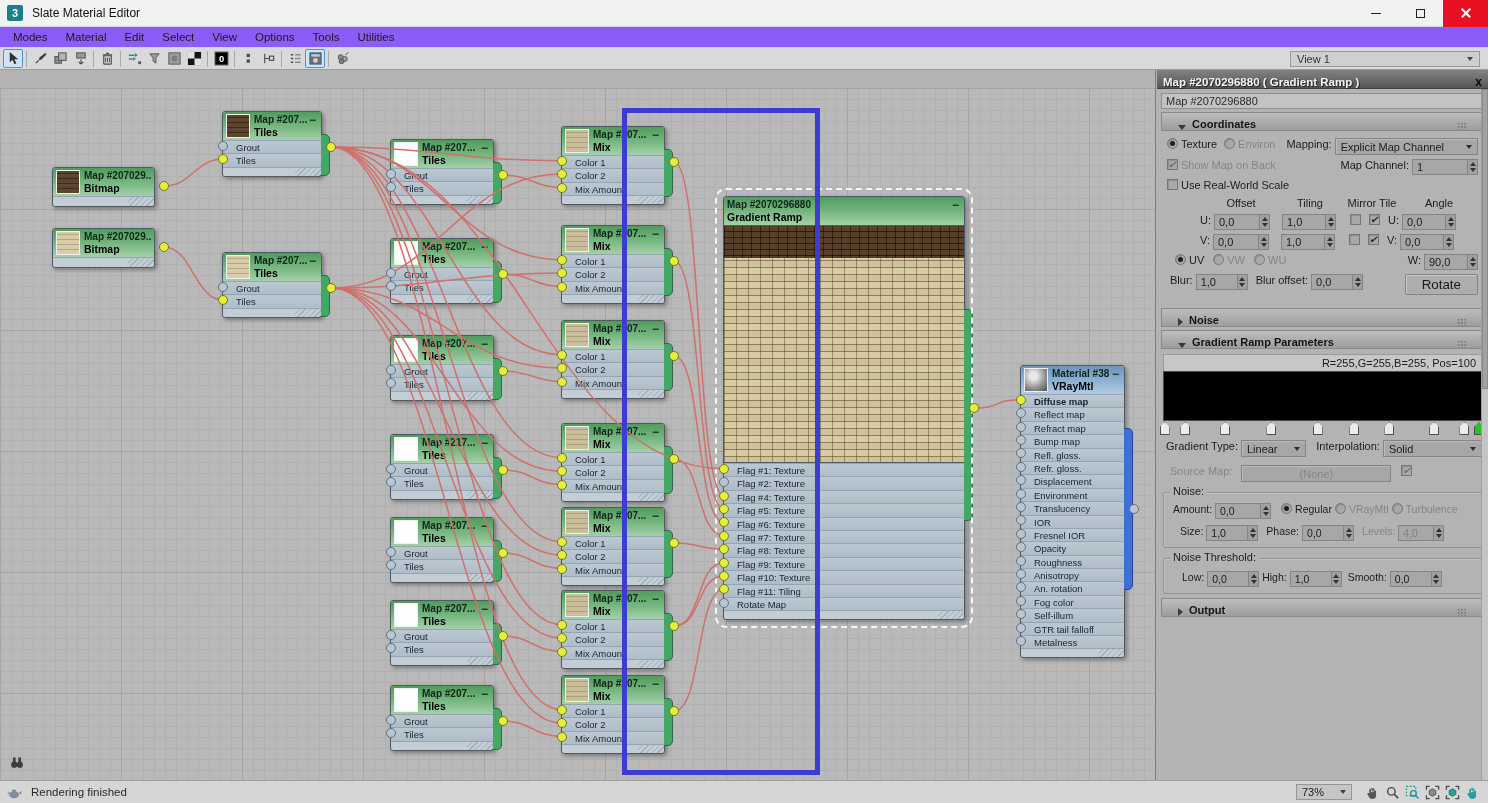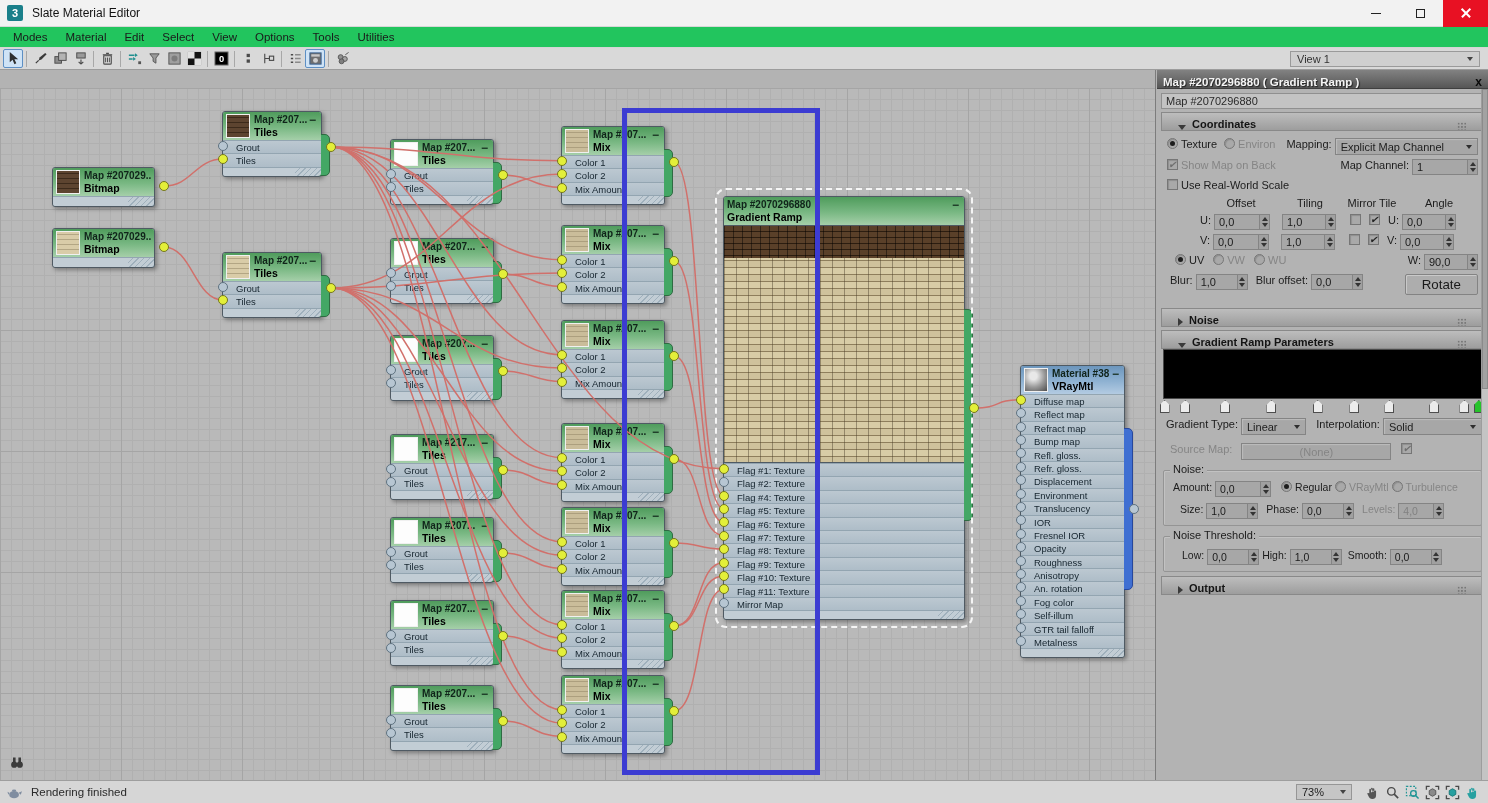--- a/index.html
+++ b/index.html
@@ -10,21 +10,21 @@
   .app-logo{width:16px;height:16px;background:#1a7f8a;color:#fff;font-weight:bold;font-size:11px;text-align:center;line-height:16px;border-radius:2px}
   .titlebar .title{margin-left:9px;font-size:12px;color:#111}
   .winbtns{margin-left:auto;display:flex;height:27px}
   .wb{width:45px;height:27px;position:relative;display:flex;align-items:center;justify-content:center}
   .wb .minbar{width:10px;height:1px;background:#222}
   .wb .maxbox{width:9px;height:9px;border:1px solid #222}
   .wb.close{background:#e81123}
   .wb.close .xa,.wb.close .xb{position:absolute;width:12px;height:1.6px;background:#fff}
   .wb.close .xa{transform:rotate(45deg)}.wb.close .xb{transform:rotate(-45deg)}
   
-  .menubar{height:21px;background:#22c55e;display:flex;align-items:center;padding-left:4px;border-bottom:1px solid #d5d5d5}
+  .menubar{height:21px;background:#8b5cf6;display:flex;align-items:center;padding-left:4px;border-bottom:1px solid #d5d5d5}
   .menu-item{padding:2px 9px;font-size:11.5px;color:#1a1a1a}
   
   .toolbar{height:22px;background:#d9d9d9;border-bottom:1px solid #9c9c9c;display:flex;align-items:center;position:relative}
   .tbicons{display:flex;align-items:center;height:22px;padding-left:3px}
   .tbi{width:20px;height:19px;display:flex;align-items:center;justify-content:center;border:1px solid transparent;border-radius:2px}
   .tbi svg{width:15px;height:15px}
   .tbi.on{background:#cfe3f6;border-color:#5d8fc4}
   .tbsep{width:1px;height:16px;background:#a8a8a8;margin:0 3px}
   .viewcombo{position:absolute;right:8px;top:3px;width:190px;height:16px;background:#cfcfcf;border:1px solid #9a9a9a;display:flex;align-items:center;padding:0 6px;color:#333}
   .caret{width:0;height:0;border-top:4px solid #444;border-left:3.5px solid transparent;border-right:3.5px solid transparent;margin-left:auto}
@@ -699,37 +699,37 @@
           <div class="slots">
             <div class="slot" style="height: 13.4px;">Flag #1: Texture</div>
             <div class="slot" style="height: 13.4px;">Flag #2: Texture</div>
             <div class="slot" style="height: 13.4px;">Flag #4: Texture</div>
             <div class="slot" style="height: 13.4px;">Flag #5: Texture</div>
             <div class="slot" style="height: 13.4px;">Flag #6: Texture</div>
             <div class="slot" style="height: 13.4px;">Flag #7: Texture</div>
             <div class="slot" style="height: 13.4px;">Flag #8: Texture</div>
             <div class="slot" style="height: 13.4px;">Flag #9: Texture</div>
             <div class="slot" style="height: 13.4px;">Flag #10: Texture</div>
-            <div class="slot" style="height: 13.4px;">Flag #11: Texture</div>
-            <div class="slot" style="height: 13.4px;">Mirror Map</div>
+            <div class="slot" style="height: 13.4px;">Flag #11: Tiling</div>
+            <div class="slot" style="height: 13.4px;">Rotate Map</div>
           </div>
           <div class="nfoot"></div>
         </div>
         <div class="node vray" style="left: 1020px; top: 277px; width: 105px;">
           <div class="sidetab blue" style="top: 62px; height: 162px;"></div>
           <div class="nhead hblue">
             <div class="thumb sphere"></div>
             <div class="ntitles">
               <div class="nt1">Material #38</div>
               <div class="nt2">VRayMtl</div>
             </div>
             <div class="ncol">−</div>
           </div>
           <div class="slots">
-            <div class="slot" style="height: 13.4px;">Diffuse map</div>
+            <div class="slot" style="height: 13.4px; font-weight: bold;">Diffuse map</div>
             <div class="slot" style="height: 13.4px;">Reflect map</div>
             <div class="slot" style="height: 13.4px;">Refract map</div>
             <div class="slot" style="height: 13.4px;">Bump map</div>
             <div class="slot" style="height: 13.4px;">Refl. gloss.</div>
             <div class="slot" style="height: 13.4px;">Refr. gloss.</div>
             <div class="slot" style="height: 13.4px;">Displacement</div>
             <div class="slot" style="height: 13.4px;">Environment</div>
             <div class="slot" style="height: 13.4px;">Translucency</div>
             <div class="slot" style="height: 13.4px;">IOR</div>
             <div class="slot" style="height: 13.4px;">Fresnel IOR</div>
@@ -888,20 +888,21 @@
       <i class="tri closed"></i>
       <b>Noise</b>
       <i class="grip"></i>
     </div>
 
     <div class="ro-head">
       <i class="tri open"></i>
       <b>Gradient Ramp Parameters</b>
       <i class="grip"></i>
     </div>
+    <div class="ramp-label">R=255,G=255,B=255, Pos=100</div>
     <div class="ramp-bar"></div>
     <div class="ramp-flags" id="flags">
         <div class="flag" style="left: calc(0.5% - 5px); background: rgb(236, 236, 236);"></div>
         <div class="flag" style="left: calc(7% - 5px); background: rgb(236, 236, 236);"></div>
         <div class="flag" style="left: calc(19.5% - 5px); background: rgb(236, 236, 236);"></div>
         <div class="flag" style="left: calc(34% - 5px); background: rgb(236, 236, 236);"></div>
         <div class="flag" style="left: calc(48.5% - 5px); background: rgb(236, 236, 236);"></div>
         <div class="flag" style="left: calc(60% - 5px); background: rgb(236, 236, 236);"></div>
         <div class="flag" style="left: calc(71% - 5px); background: rgb(236, 236, 236);"></div>
         <div class="flag" style="left: calc(85% - 5px); background: rgb(236, 236, 236);"></div>

